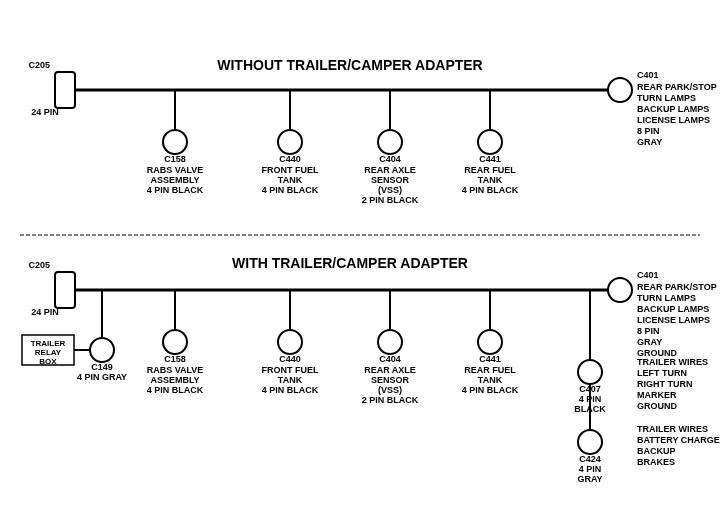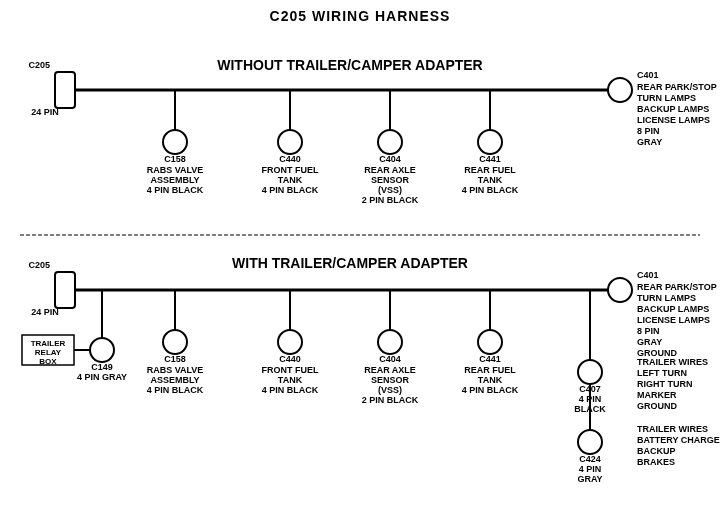--- a/index.html
+++ b/index.html
@@ -35,21 +35,20 @@
       font-family: Arial, sans-serif;
       font-size: 14px;
       font-weight: bold;
       text-anchor: middle;
     }
   </style>
 </head>
 <body>
 
 <div class="diagram-container">
-  <div class="main-title">C205 WIRING HARNESS</div>
   <svg viewBox="0 0 720 517" xmlns="http://www.w3.org/2000/svg">
 
     <text x="350" y="70" class="section-label" text-anchor="middle" font-size="14" font-weight="bold" font-family="Arial">WITHOUT TRAILER/CAMPER ADAPTER</text>
 
     <line x1="75" y1="90" x2="620" y2="90" stroke="black" stroke-width="3"></line>
 
     <rect x="55" y="72" width="20" height="36" rx="3" ry="3" fill="white" stroke="black" stroke-width="2"></rect>
     <text x="50" y="68" font-family="Arial" font-size="9" font-weight="bold" text-anchor="end">C205</text>
     <text x="45" y="115" font-family="Arial" font-size="9" font-weight="bold" text-anchor="middle">24 PIN</text>
 

